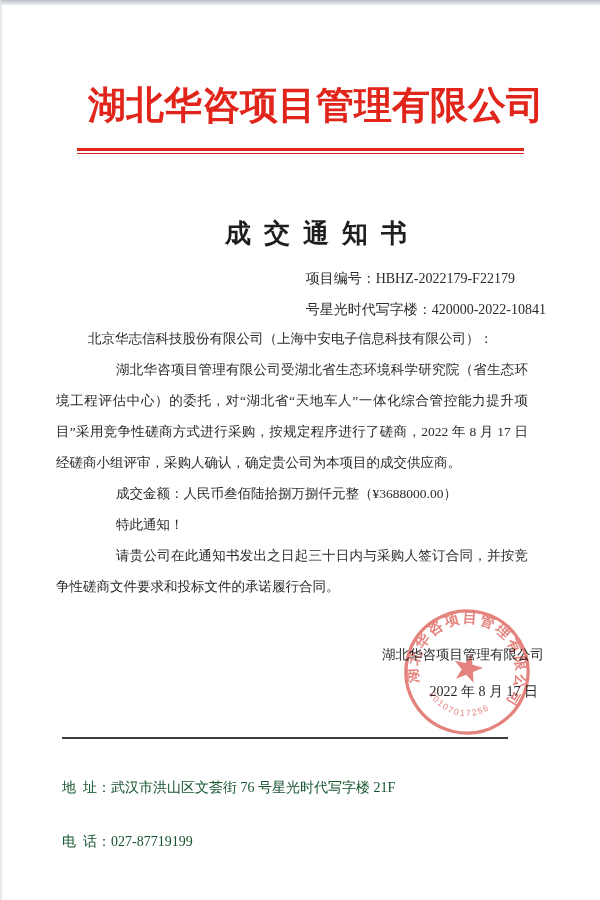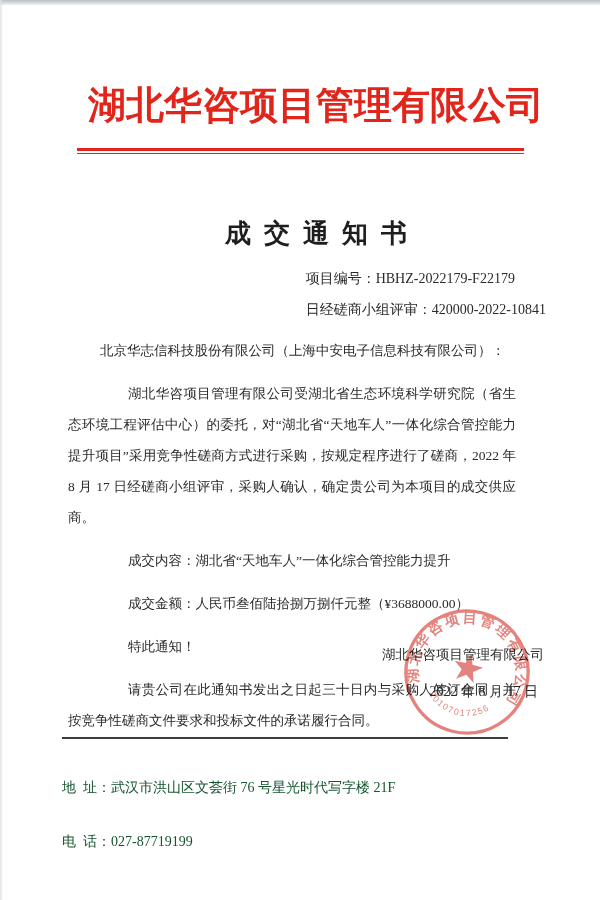--- a/index.html
+++ b/index.html
@@ -25,21 +25,21 @@
 
   .doc-title { position:absolute; top:216px; left:0; width:100%;
     text-align:center; font-size:26px; font-weight:bold; color:#1e1e1e;
     letter-spacing:13px; text-indent:13px; white-space:nowrap; }
 
   .meta-block { position:absolute; top:263px; right:86px; text-align:left;
     font-size:14px; line-height:31px; color:#2a2a2a; white-space:nowrap; }
 
   .letter-body { position:absolute; top:323px; left:56px; width:472px;
     font-size:13.5px; line-height:31px; text-align:justify; color:#2a2a2a; }
-  .letter-body p { margin:12px; }
+  .letter-body p { margin:0; }
   .addressee { text-indent:32px; text-align:left; }
   .para { text-indent:60px; }
 
   .signature-company { position:absolute; top:646px; right:88px;
     font-size:13.5px; color:#2a2a2a; white-space:nowrap; }
   .signature-date { position:absolute; top:683px; right:94px;
     font-size:14px; color:#2a2a2a; white-space:nowrap; }
 
   .seal { position:absolute; left:401px; top:606px; width:132px; height:132px;
     transform:rotate(14deg); opacity:0.78; mix-blend-mode:multiply; }
@@ -68,27 +68,26 @@
 
   <div class="letterhead-rule">
     <div class="rule-thick"></div>
     <div class="rule-thin"></div>
   </div>
 
   <div class="doc-title">成交通知书</div>
 
   <div class="meta-block">
     <div class="meta-row"><span>项目编号：</span><span>HBHZ-2022179-F22179</span></div>
-    <div class="meta-row"><span>日经磋商小组评审：</span><span>420000-2022-10841</span></div>
+    <div class="meta-row"><span>号星光时代写字楼：</span><span>420000-2022-10841</span></div>
   </div>
 
   <div class="letter-body">
     <p class="addressee">北京华志信科技股份有限公司（上海中安电子信息科技有限公司）：</p>
     <p class="para">湖北华咨项目管理有限公司受湖北省生态环境科学研究院（省生态环境工程评估中心）的委托，对“湖北省“天地车人”一体化综合管控能力提升项目”采用竞争性磋商方式进行采购，按规定程序进行了磋商，2022 年 8 月 17 日经磋商小组评审，采购人确认，确定贵公司为本项目的成交供应商。</p>
-    <p class="para">成交内容：湖北省“天地车人”一体化综合管控能力提升</p>
     <p class="para">成交金额：人民币叁佰陆拾捌万捌仟元整（¥3688000.00）</p>
     <p class="para">特此通知！</p>
     <p class="para">请贵公司在此通知书发出之日起三十日内与采购人签订合同，并按竞争性磋商文件要求和投标文件的承诺履行合同。</p>
   </div>
 
   <div class="signature-company">湖北华咨项目管理有限公司</div>
   <div class="signature-date">2022 年 8 月 17 日</div>
 
   <svg class="seal" viewBox="0 0 120 120" aria-hidden="true">
     <circle class="seal-ring" cx="60" cy="60" r="55.5"></circle>

